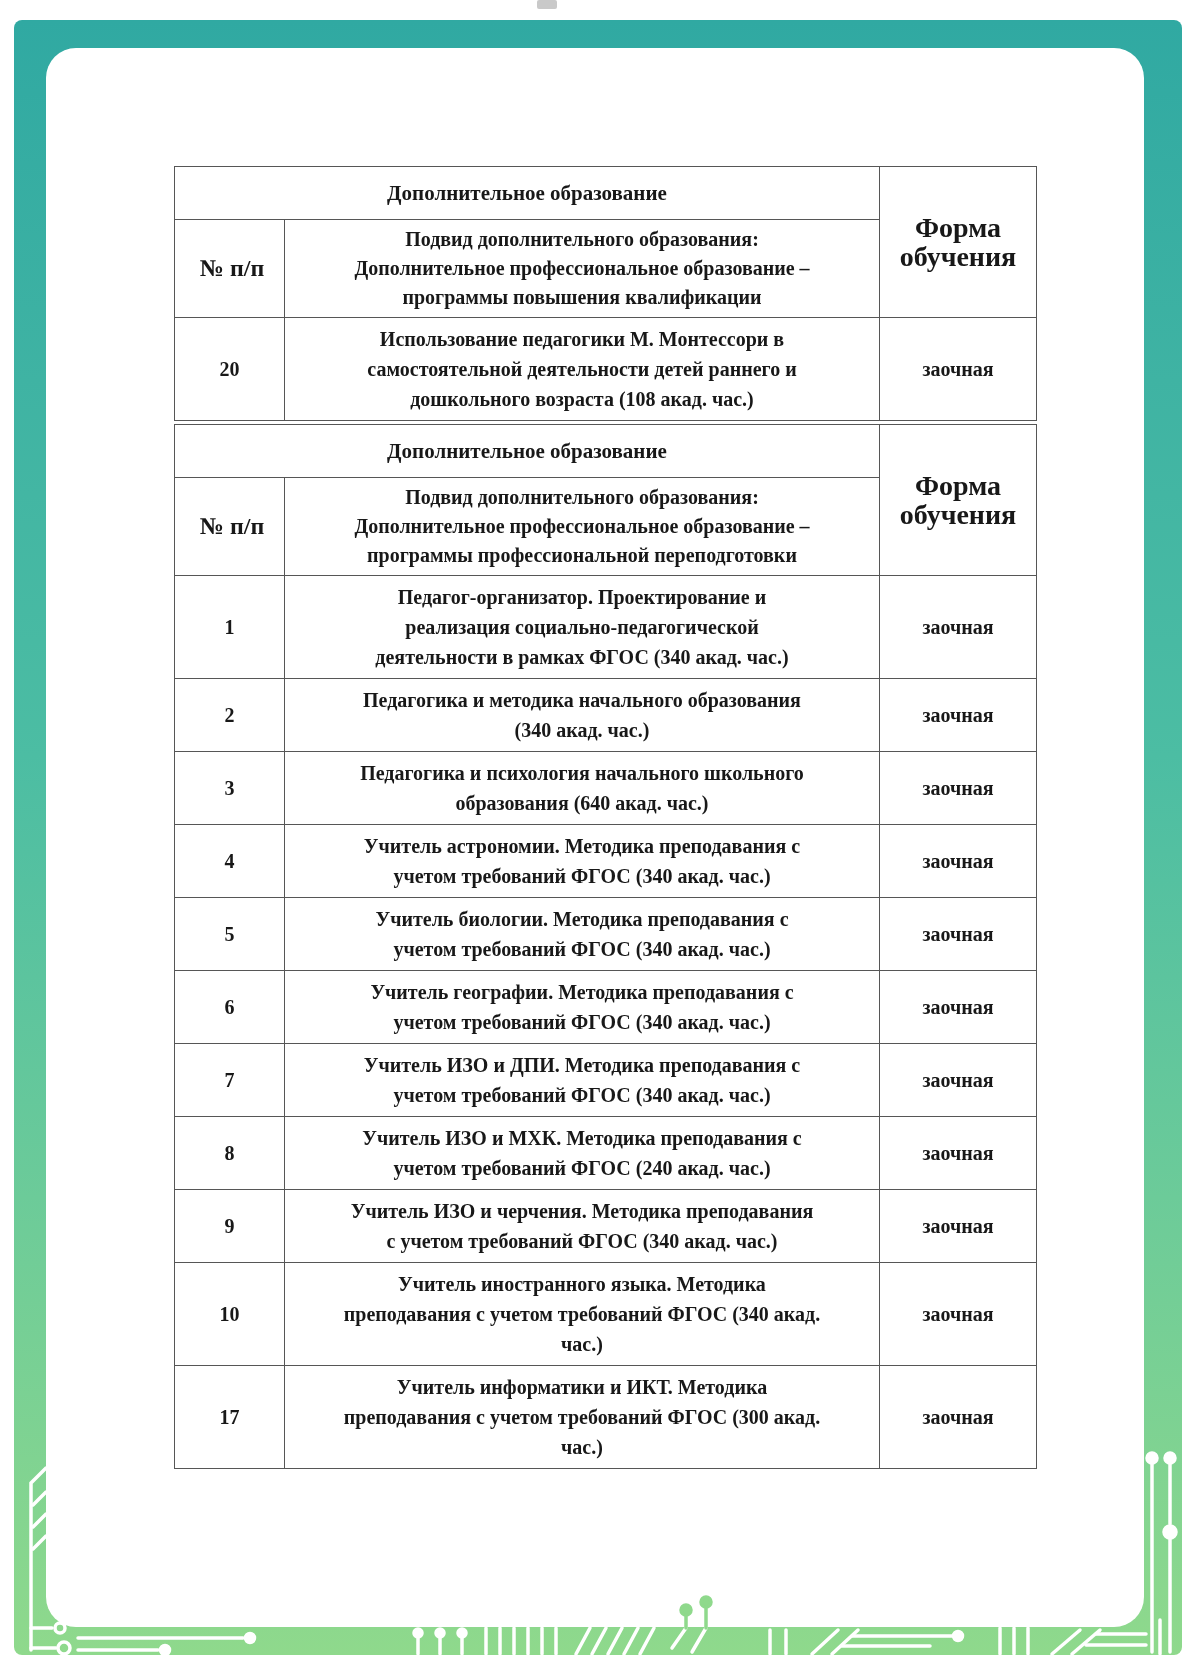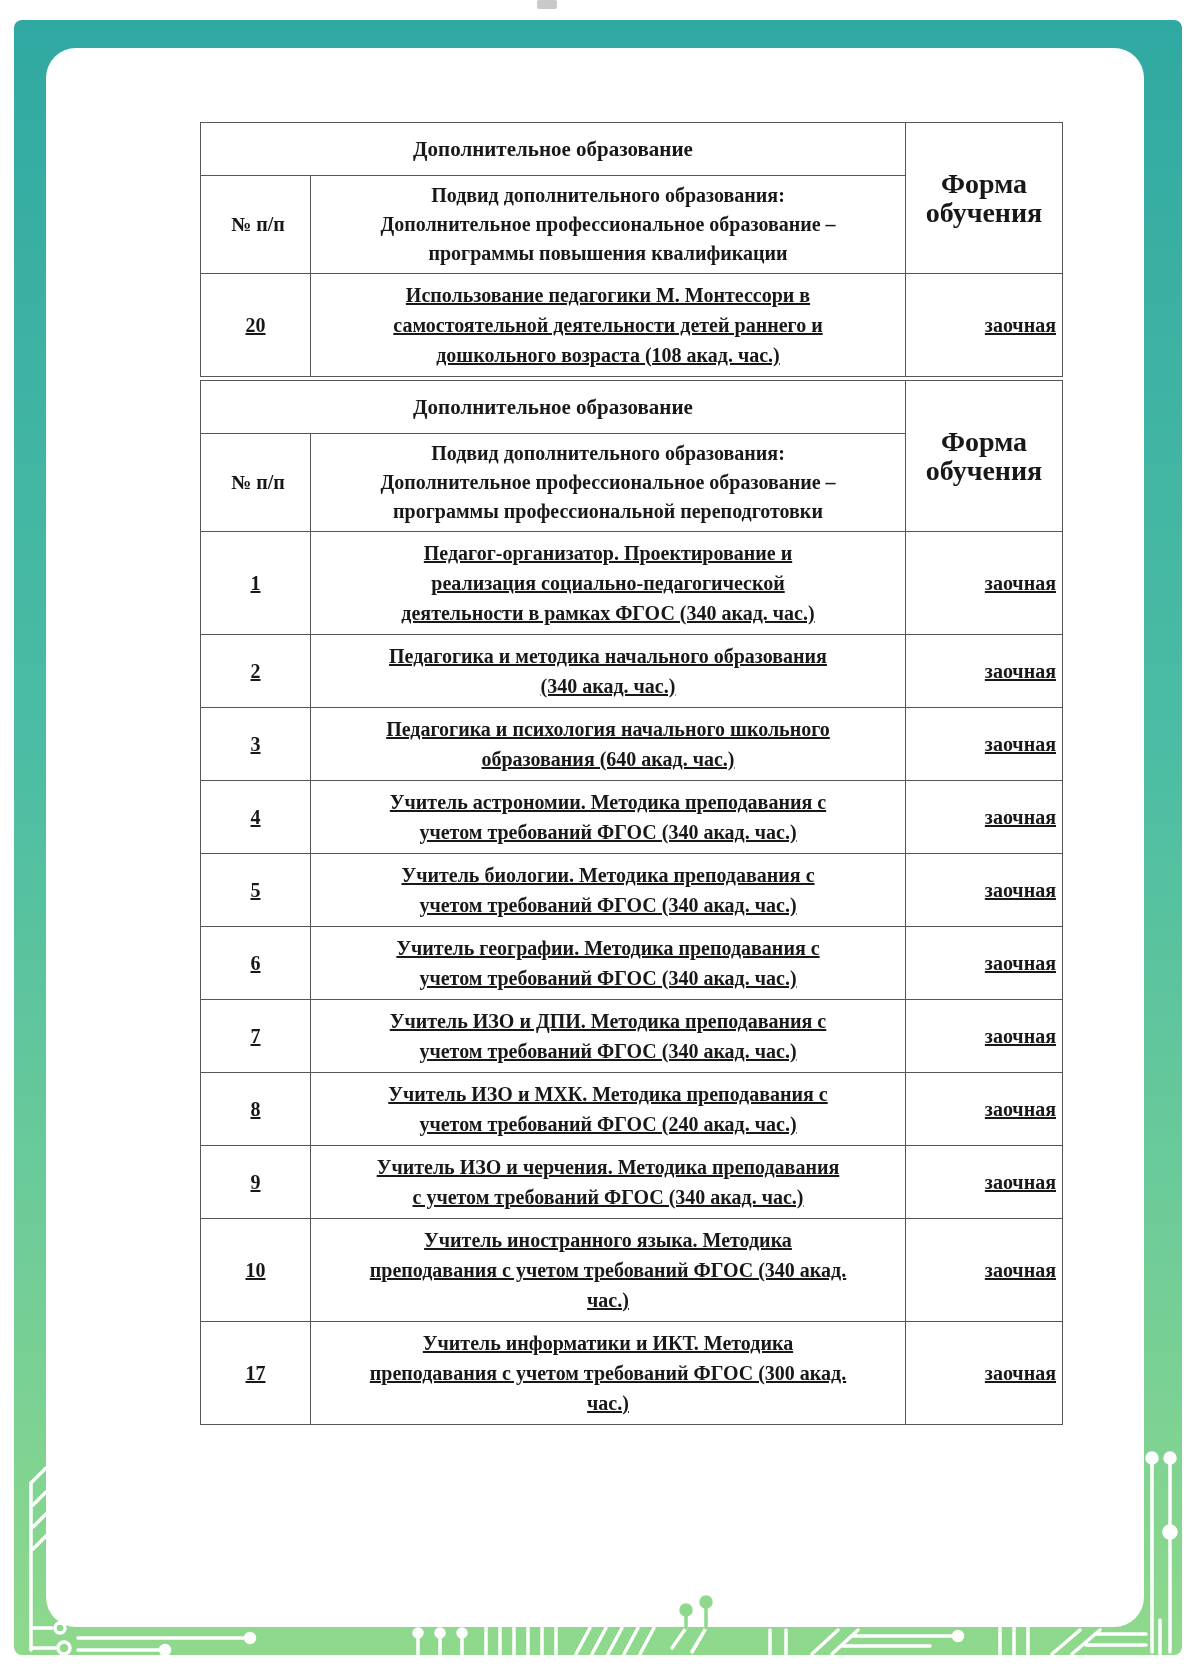--- a/index.html
+++ b/index.html
@@ -7,33 +7,33 @@
         font-family:"Liberation Serif","DejaVu Serif",serif;}
   
   .frame{position:absolute;left:14px;top:20px;right:18px;bottom:20px;border-radius:8px;
          background:linear-gradient(180deg,#30a9a2 0%,#3fb3a3 22%,#4cbda3 45%,#6ccb99 72%,#8fd98c 100%);}
   .frame-hole{position:absolute;left:32px;top:28px;right:38px;bottom:28px;background:#ffffff;border-radius:30px;}
   
   .circuit{position:absolute;left:0;top:0;width:1200px;height:1675px;pointer-events:none;z-index:2;}
   
   .artifact{position:absolute;left:537px;top:0;width:20px;height:9px;background:#c9c9c9;border-radius:2px;}
   
-  table.doc{position:absolute;left:200px;width:862px;border-collapse:collapse;table-layout:fixed;z-index:3;
-            color:#181818;font-weight:bold;}
+  table.doc{position:absolute;left:174px;width:862px;border-collapse:collapse;table-layout:fixed;z-index:3;
+            color:#181818;font-weight:bold;margin-top:44px;}
   table.t1{top:122px;}
   table.t2{top:380px;}
   table.doc td{border:1.5px solid #565656;text-align:center;vertical-align:middle;
                white-space:pre-line;background:transparent;}
   td.group{font-size:21px;height:50px;line-height:26px;}
   td.formh{font-size:28px;line-height:29px;}
-  td.numh{font-size:20px;padding-left:6px;}
+  td.numh{font-size:24px;padding-left:6px;}
   td.subh{font-size:20px;line-height:29px;padding:5px 2px;}
-  td.cell{font-size:20px;line-height:30px;padding:6px 12px;text-decoration:underline;}
+  td.cell{font-size:20px;line-height:30px;padding:6px 12px;}
   td.cell.num{padding:6px 4px;}
-  td.cell.form{padding:6px 6px;text-align:right;}
+  td.cell.form{padding:6px 6px;}
 </style>
 </head>
 <body>
 
 <div class="page">
 
   <div class="frame">
     <div class="frame-hole"></div>
   </div>
 

